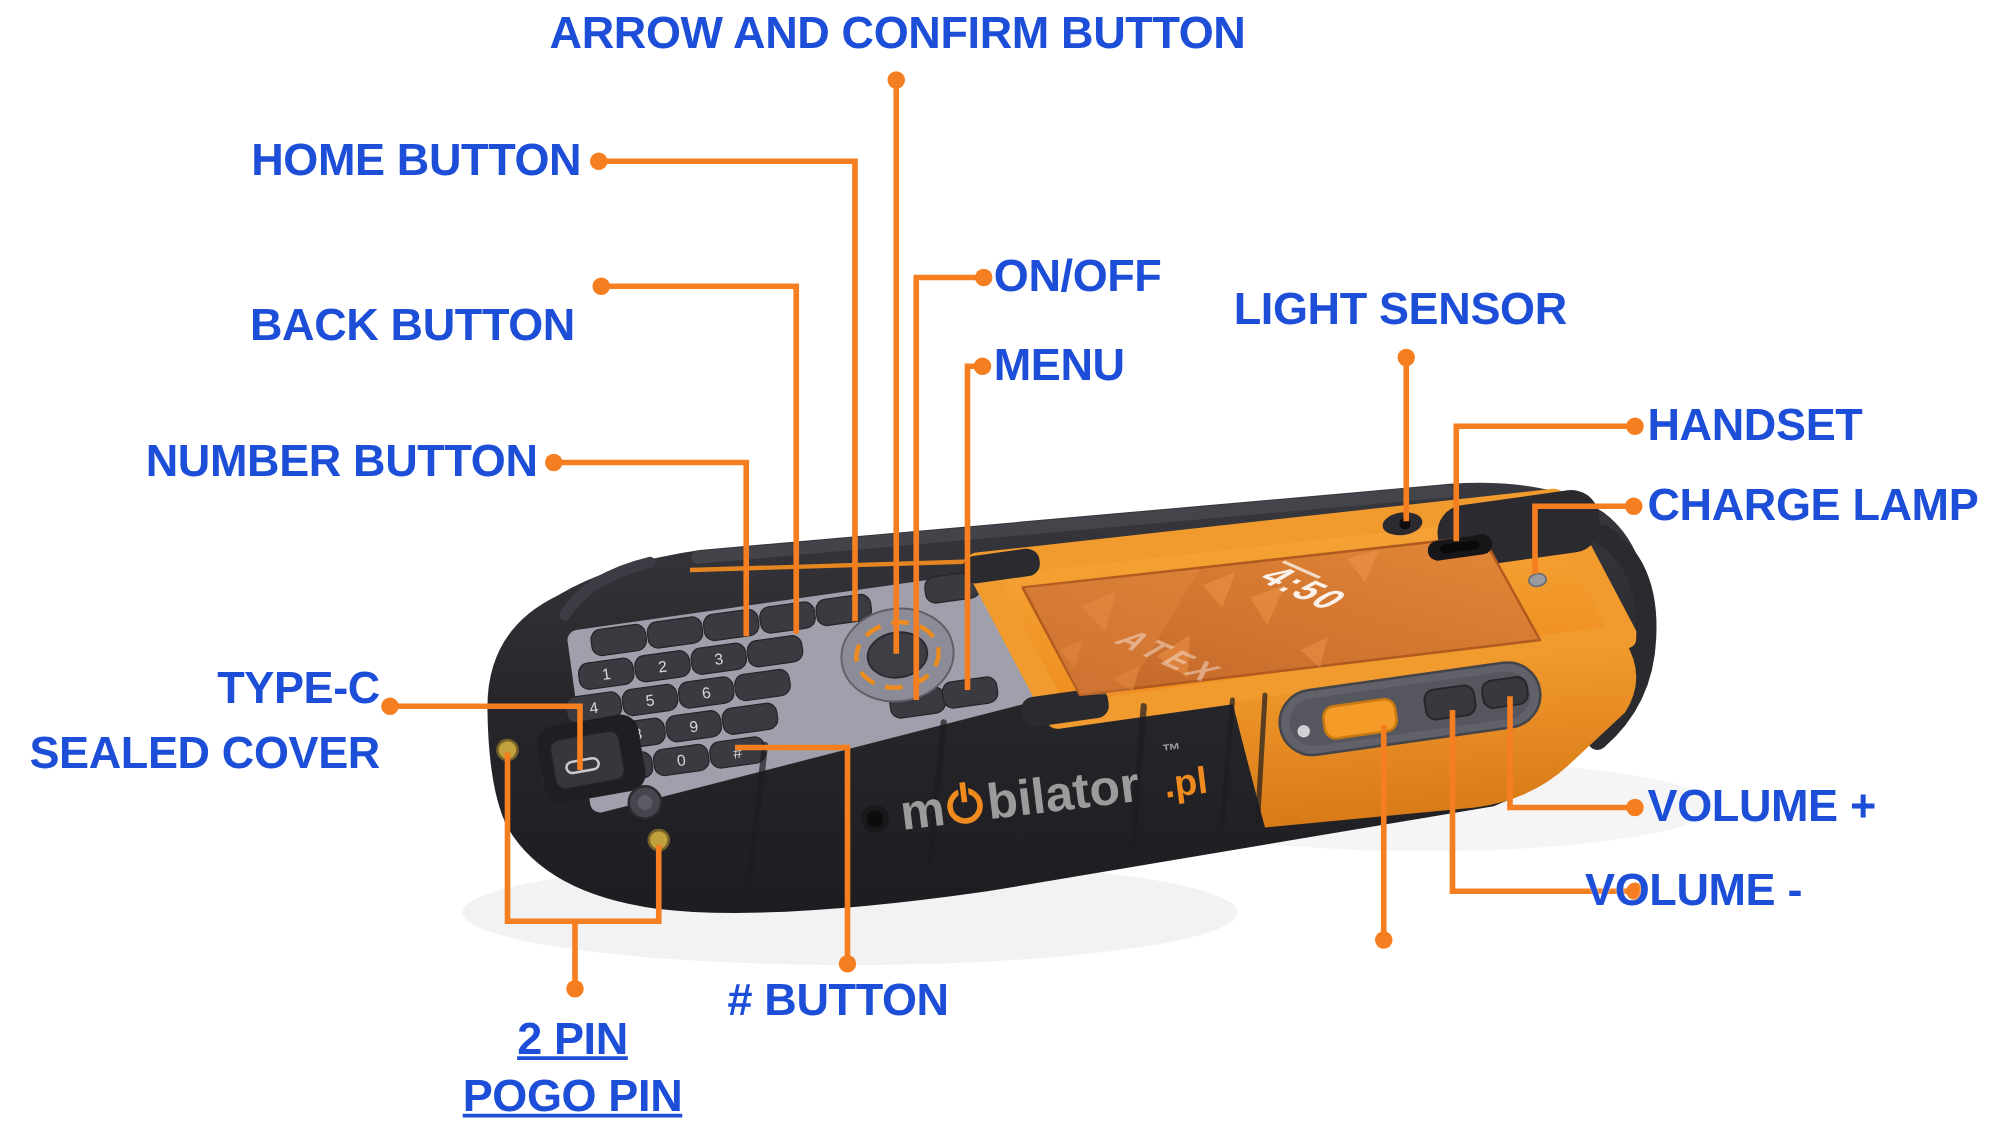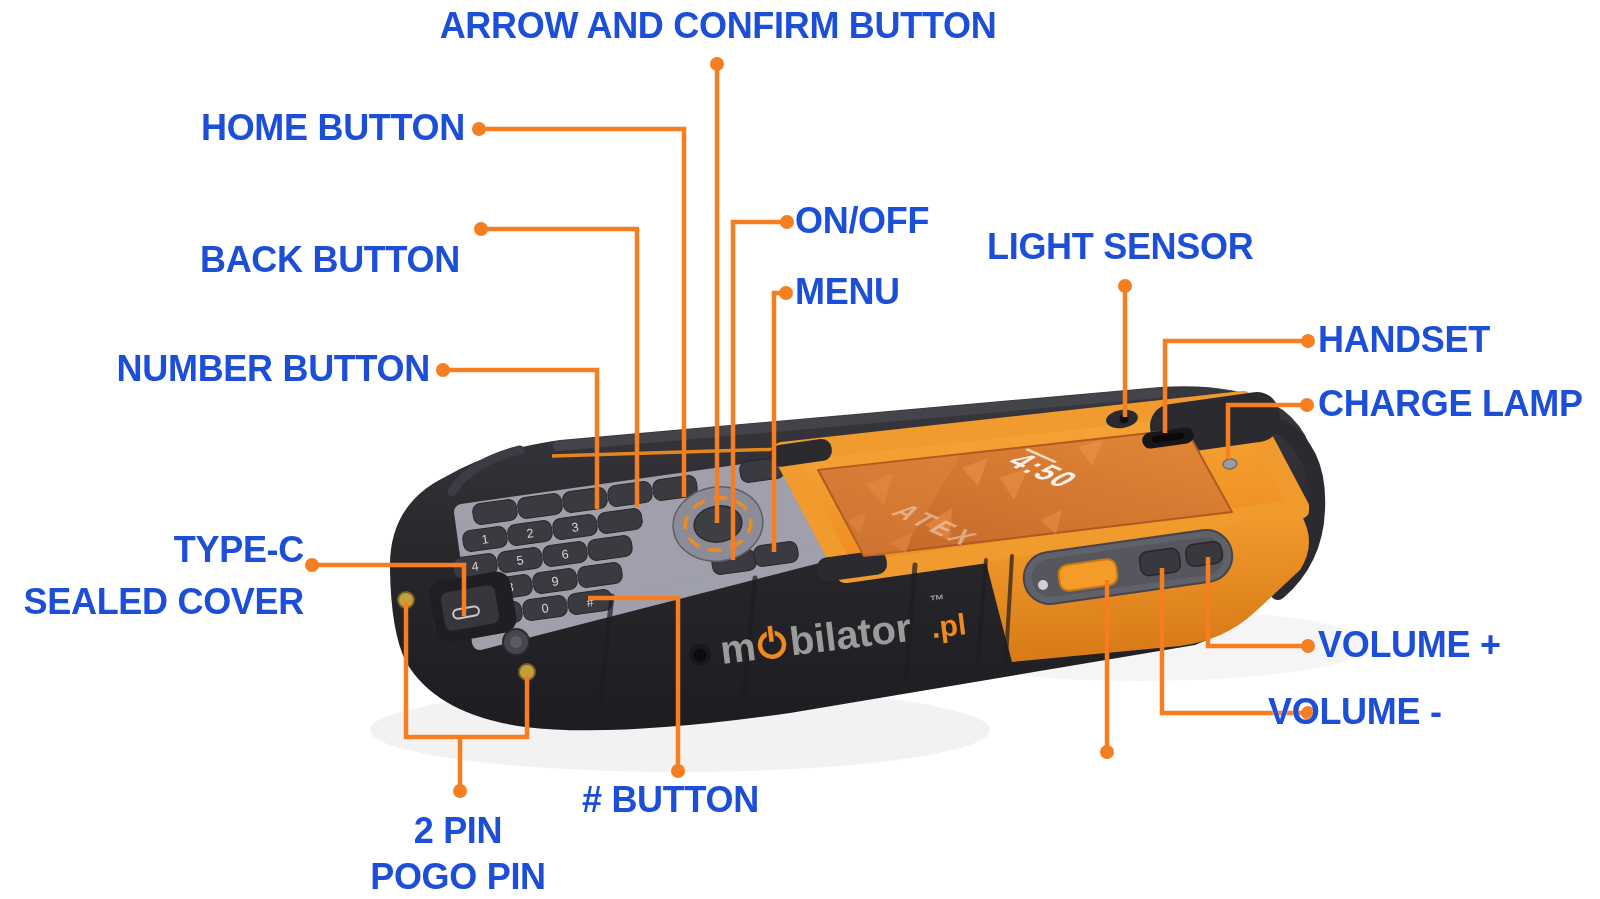--- a/index.html
+++ b/index.html
@@ -233,15 +233,15 @@
 <div class="callout-label right" style="left:100px;top:351px;width:330px;">NUMBER BUTTON</div>
 <div class="callout-label" style="left:795px;top:203px;">ON/OFF</div>
 <div class="callout-label" style="left:795px;top:274px;">MENU</div>
 <div class="callout-label" style="left:987px;top:229px;">LIGHT SENSOR</div>
 <div class="callout-label" style="left:1318px;top:322px;">HANDSET</div>
 <div class="callout-label" style="left:1318px;top:386px;">CHARGE LAMP</div>
 <div class="callout-label right two-line" style="left:4px;top:524px;width:300px;"><span>TYPE-C</span><br><span>SEALED COVER</span></div>
 <div class="callout-label" style="left:1318px;top:627px;">VOLUME +</div>
 <div class="callout-label" style="left:1268px;top:694px;">VOLUME -</div>
 <div class="callout-label" style="left:582px;top:782px;"># BUTTON</div>
-<div class="callout-label center two-line-tight" style="left:338px;top:808px;width:240px;"><span>2 PIN</span><br><span>POGO PIN</span></div>
+<div class="callout-label center two-line-tight" style="left:338px;top:808px;width:240px;text-decoration:underline;"><span>2 PIN</span><br><span>POGO PIN</span></div>
 
 </div>
 
 </body></html>

